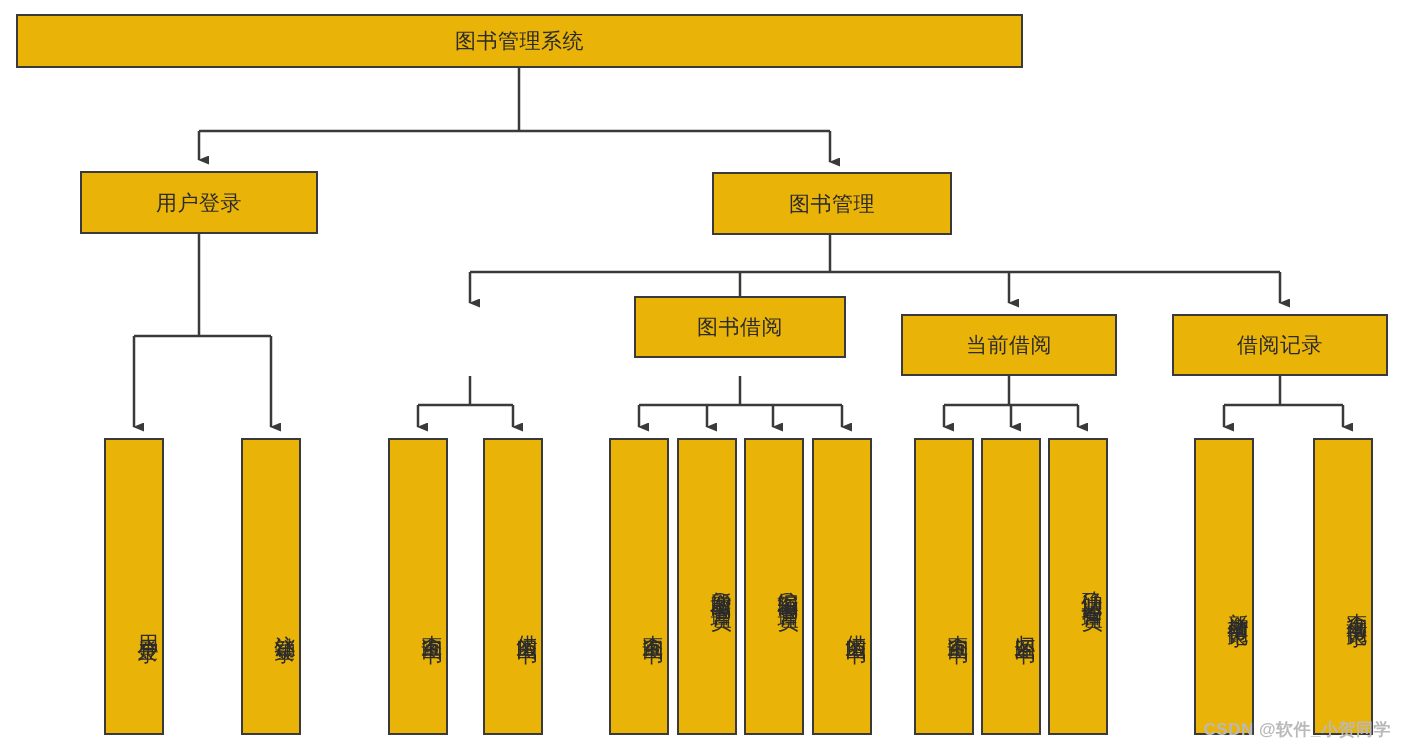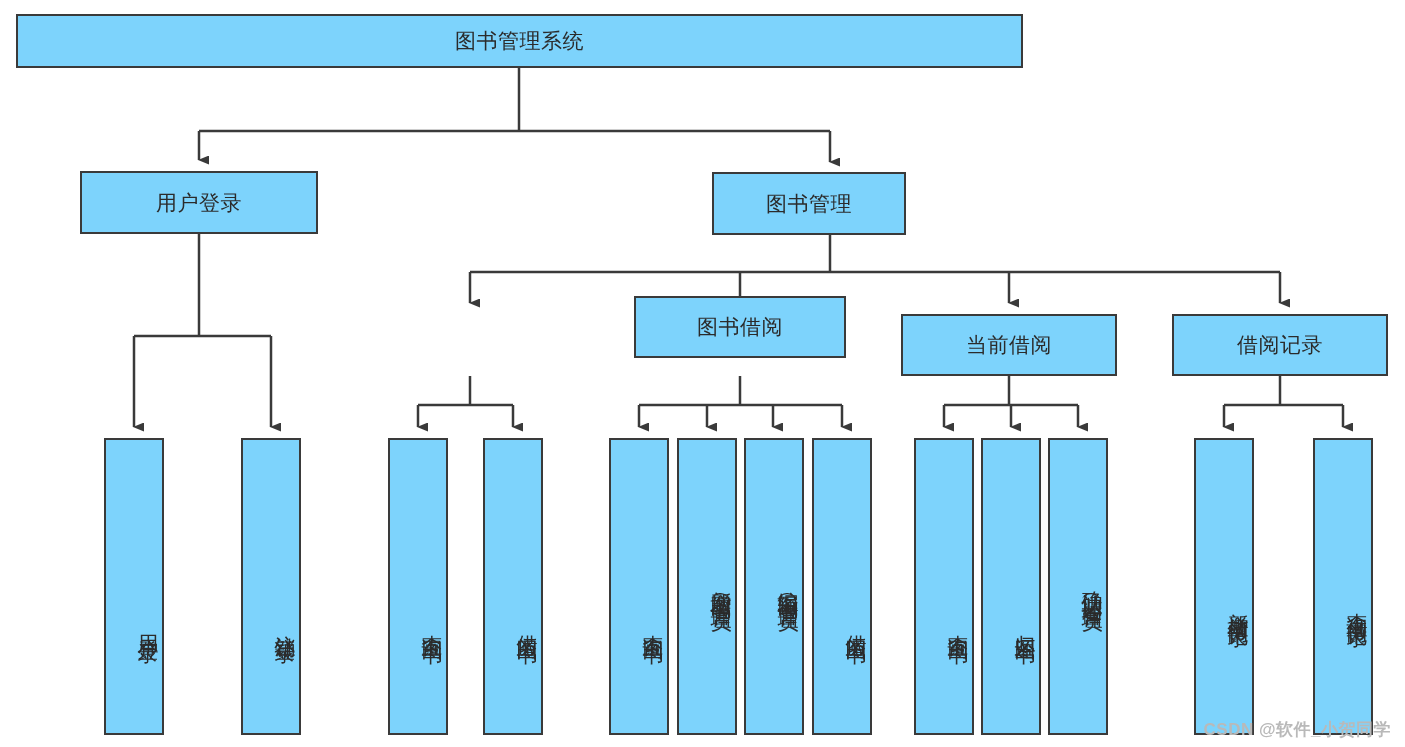--- a/index.html
+++ b/index.html
@@ -20,21 +20,21 @@
   svg#wires {
     position: absolute;
     left: 0;
     top: 0;
     width: 1405px;
     height: 747px;
   }
   .node {
     position: absolute;
     box-sizing: border-box;
-    background: #7dd3fc;
+    background: #eab308;
     border: 2.5px solid #3a3a3a;
     display: flex;
     align-items: center;
     justify-content: center;
     text-align: center;
     color: #2b2b2b;
   }
   .node.horiz {
     font-size: 21px;
     letter-spacing: 0.5px;
@@ -119,21 +119,21 @@
     </g>
   </svg>
 
   <div class="node horiz" style="left:16px; top:14px; width:1007px; height:54px;">
     <span>图书管理系统</span>
   </div>
 
   <div class="node horiz" style="left:80px; top:171px; width:238px; height:63px;">
     <span>用户登录</span>
   </div>
-  <div class="node horiz" style="left:712px; top:172px; width:194px; height:63px;">
+  <div class="node horiz" style="left:712px; top:172px; width:240px; height:63px;">
     <span>图书管理</span>
   </div>
 
   <div class="node horiz" style="left:634px; top:296px; width:212px; height:62px;">
     <span>图书借阅</span>
   </div>
   <div class="node horiz" style="left:901px; top:314px; width:216px; height:62px;">
     <span>当前借阅</span>
   </div>
   <div class="node horiz" style="left:1172px; top:314px; width:216px; height:62px;">

